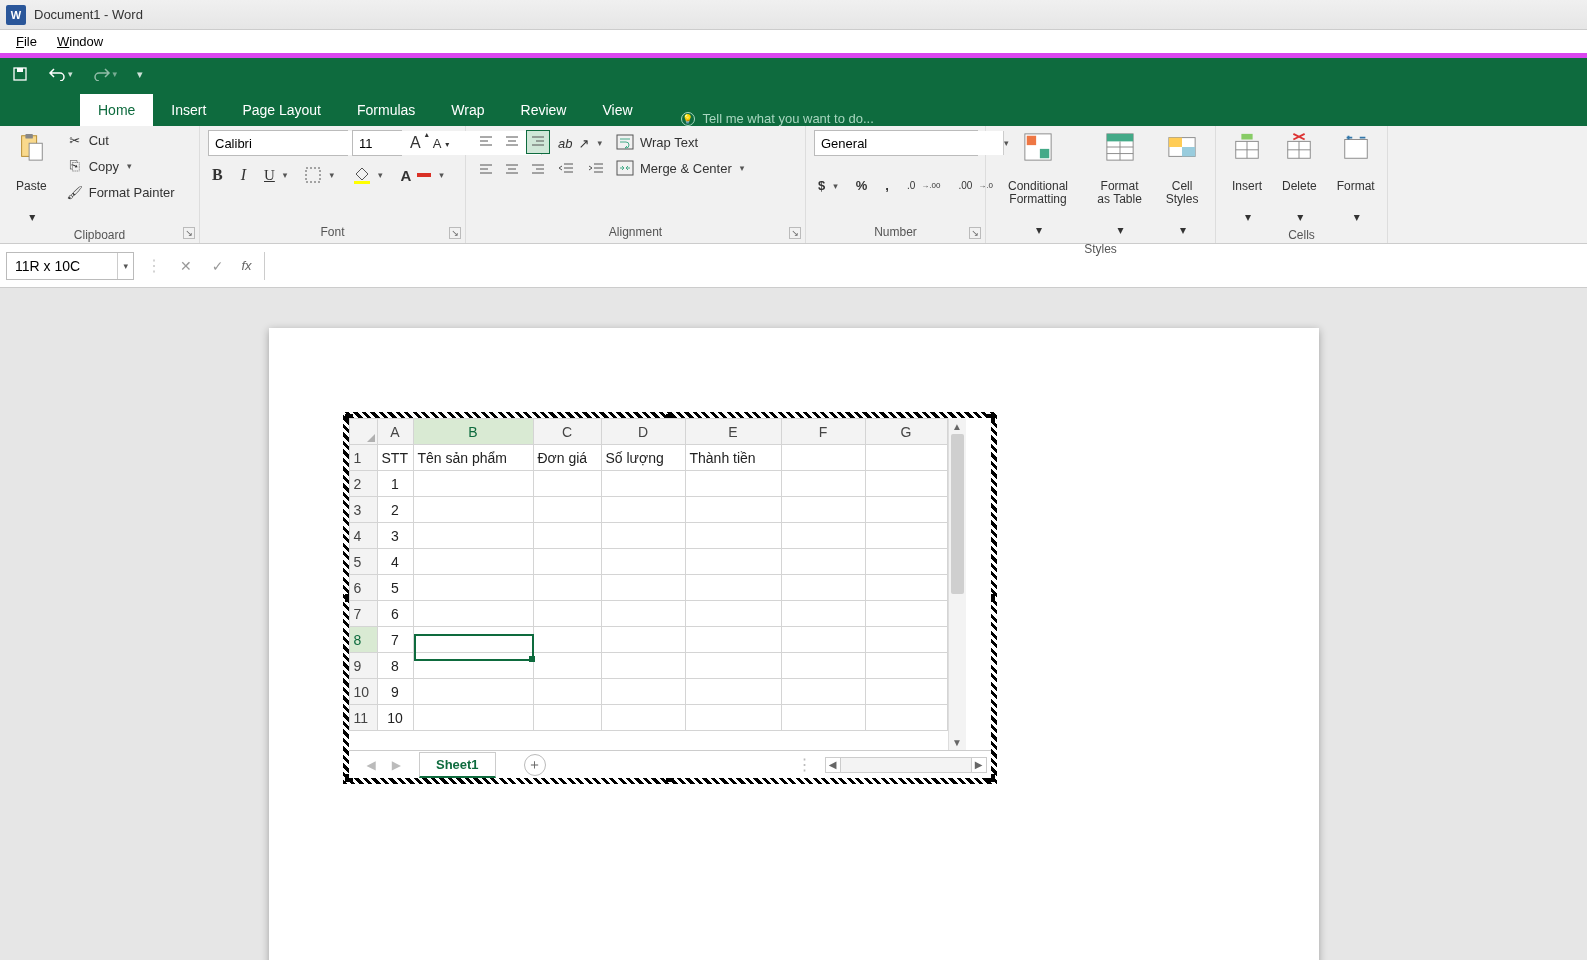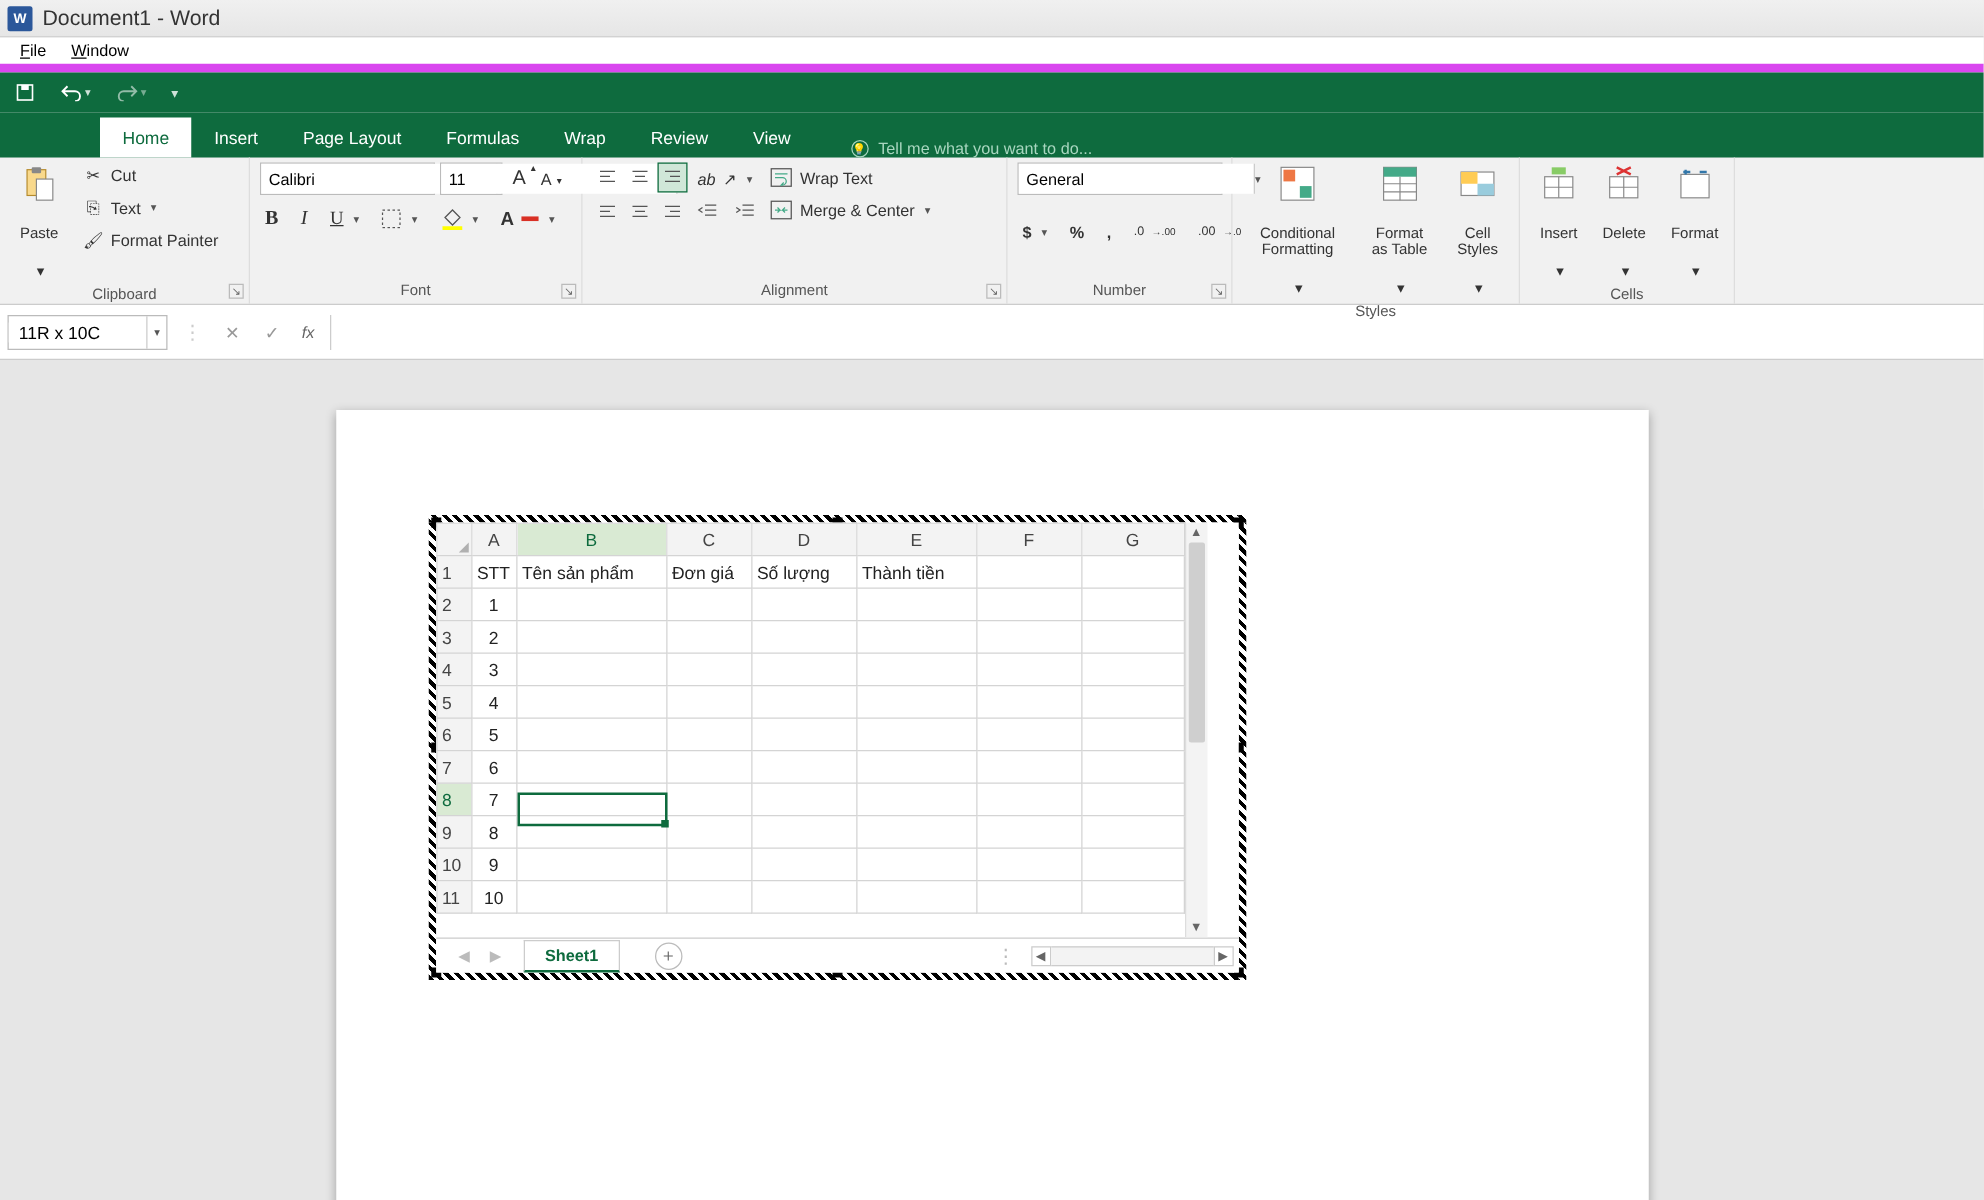--- a/index.html
+++ b/index.html
@@ -1,24 +1,24 @@
 <!DOCTYPE html>
 <html><head>
 <meta charset="utf-8">
 <style>
 * { margin: 0; padding: 0; box-sizing: border-box; font-family: "Segoe UI", Tahoma, sans-serif; }
 body { background: #e6e6e6; width: 1587px; height: 960px; overflow: hidden; position: relative; }
 
 
 .title-bar { background: linear-gradient(#f0f0f0,#e6e6e6); height: 30px; display: flex; align-items: center; padding-left: 6px; border-bottom: 1px solid #ccc; }
 .app-icon { width: 20px; height: 20px; background: #2b579a; color: #fff; font-size: 11px; font-weight: bold; display: flex; align-items: center; justify-content: center; border-radius: 2px; margin-right: 8px; }
-.title-text { font-size: 17px; color: #333; }
-
-
-.menu-bar { background: #fff; height: 28px; display: flex; align-items: center; padding-left: 6px; border-bottom: 7px solid #d946ef; }
+.title-text { font-size: 13px; color: #333; }
+
+
+.menu-bar { background: #fff; height: 28px; display: flex; align-items: center; padding-left: 6px; border-bottom: 5px solid #d946ef; }
 .menu-item { font-size: 13px; padding: 4px 10px; cursor: pointer; }
 .menu-item u { text-decoration: underline; }
 
 
 .qat { background: #0e6b3e; height: 32px; display: flex; align-items: center; padding-left: 12px; gap: 20px; }
 .qat-btn { color: #fff; font-size: 14px; cursor: pointer; display:flex; align-items:center; gap:2px;}
 .qat-caret { font-size: 9px; opacity: .8;}
 
 
 .ribbon-tabs { background: #0e6b3e; height: 36px; display: flex; align-items: flex-end; padding-left: 80px; position: relative; }
@@ -165,21 +165,21 @@
         <span>Paste</span>
           <span class="caret">▾</span>
       </div>
       <div class="rb-col" style="margin-left:4px;gap:6px;">
         <div class="rb-btn">
             <span class="rb-ico">✂</span>
             <span>Cut</span>
           </div>
         <div class="rb-btn">
             <span class="rb-ico">⎘</span>
-            <span>Text</span>
+            <span>Copy</span>
             <span class="caret">▾</span>
           </div>
         <div class="rb-btn">
             <span class="rb-ico">🖌</span>
             <span>Format Painter</span>
           </div>
       </div>
     </div>
     <div class="ribbon-group-label">Clipboard</div>
     <div class="group-launcher">↘</div>

